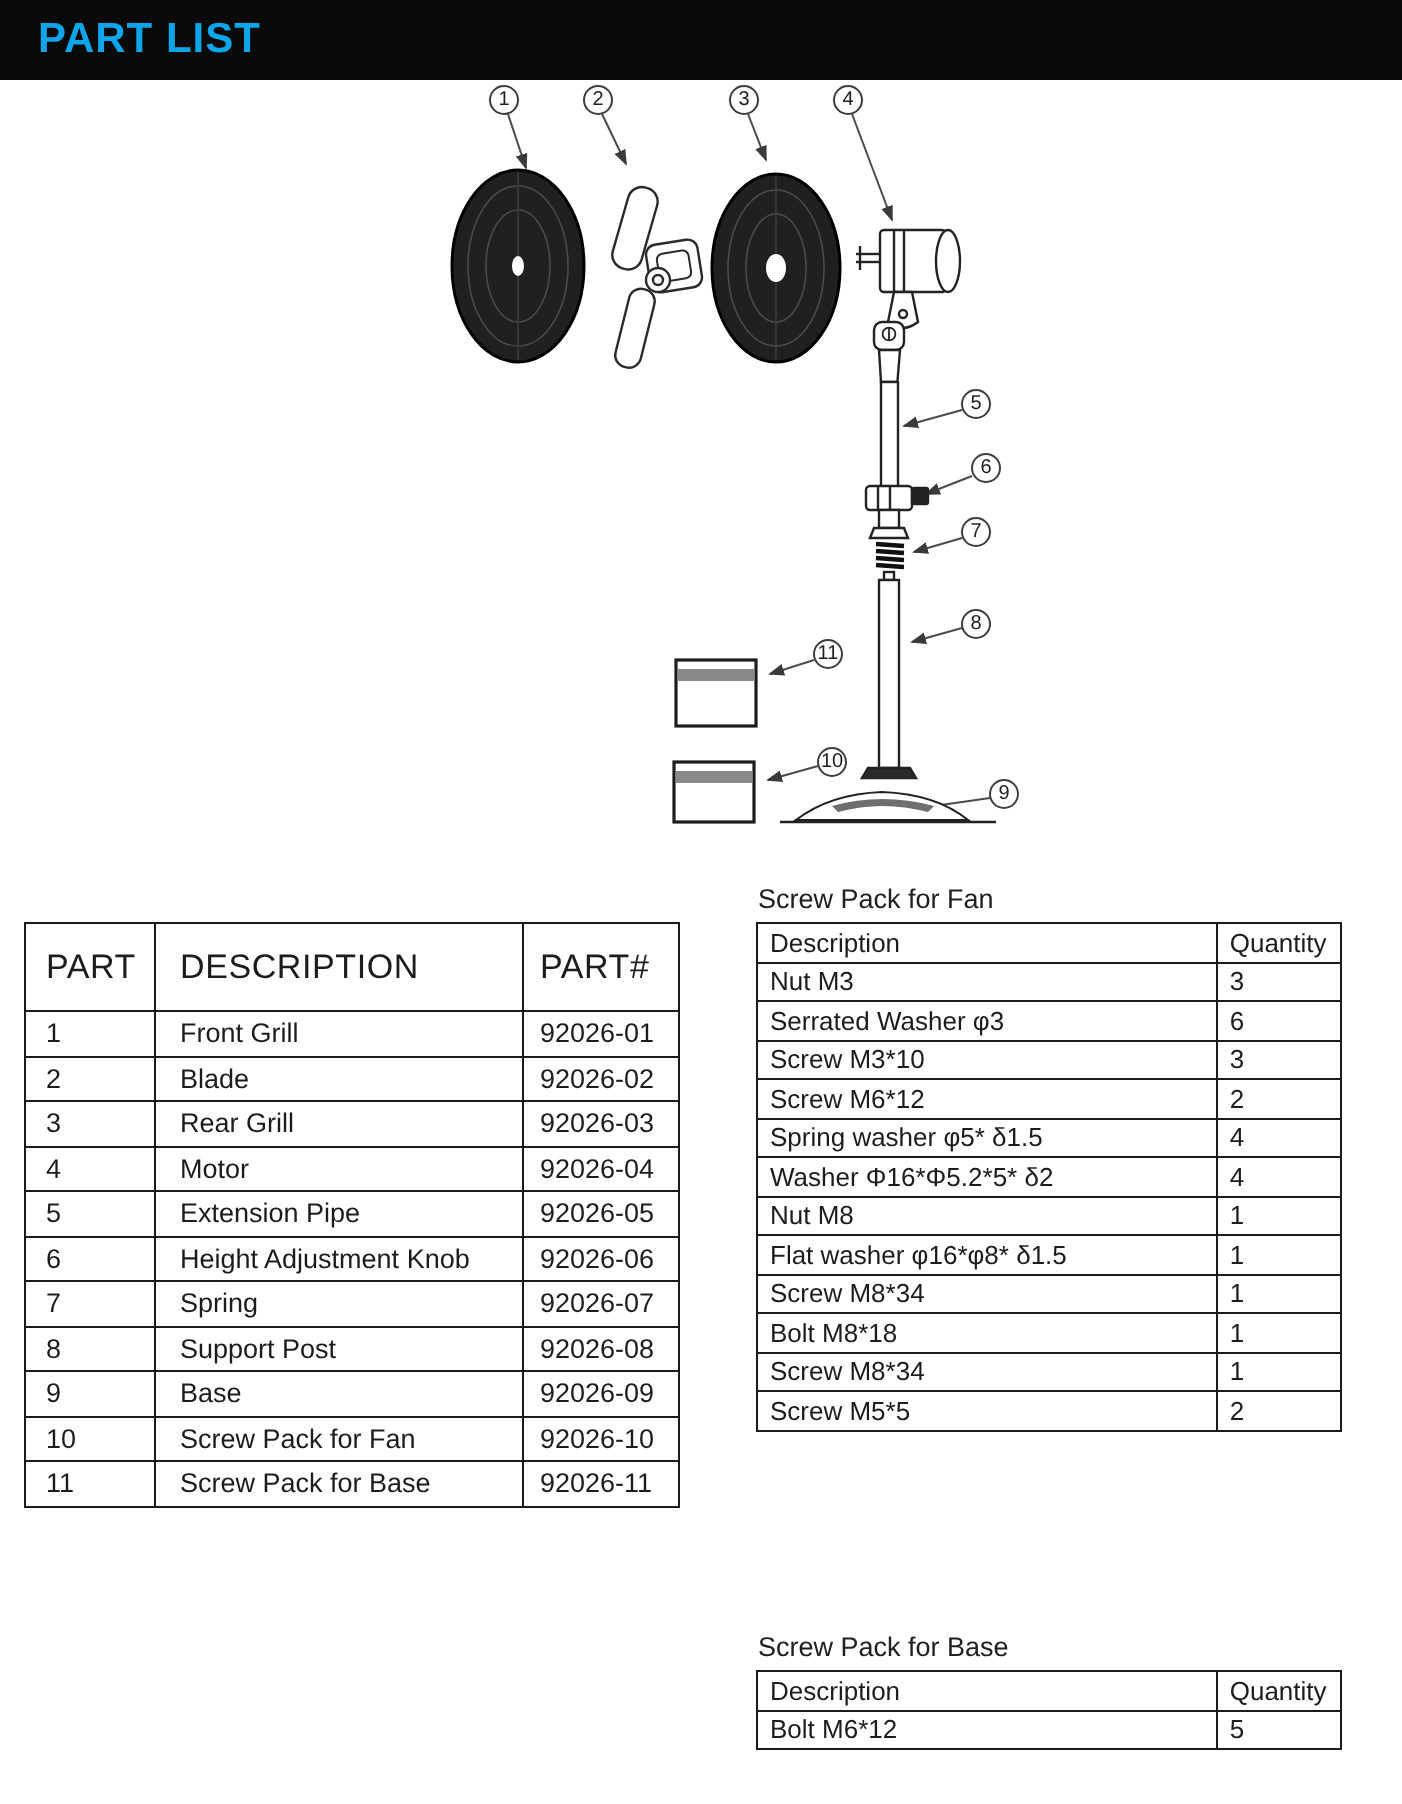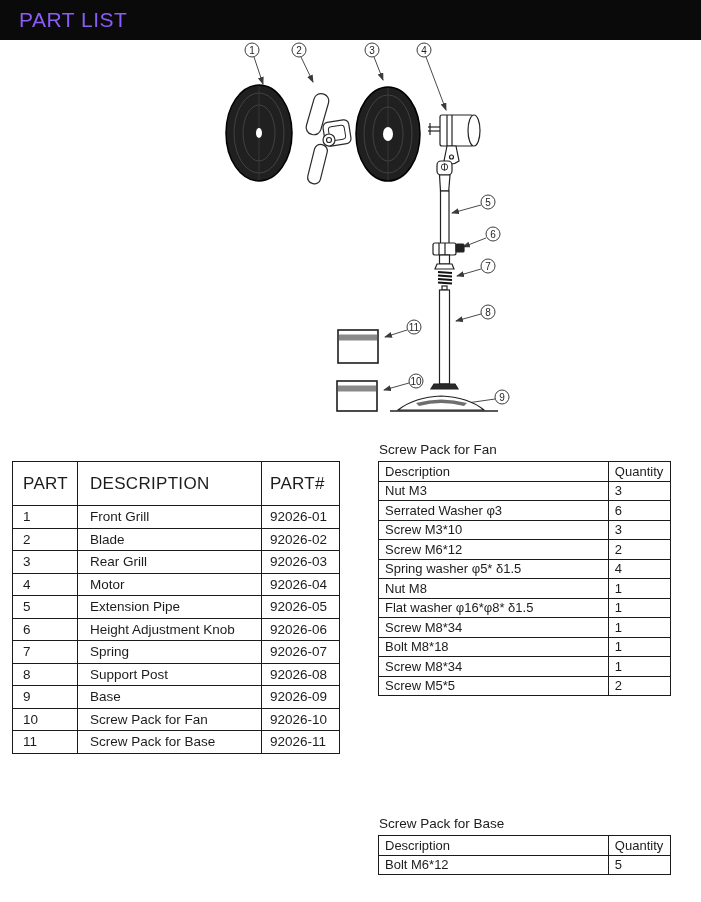--- a/index.html
+++ b/index.html
@@ -9,21 +9,21 @@
     font-family:"Liberation Sans", sans-serif; color:#1c1c1c;
   }
   .page { position:relative; width:701px; height:902px; background:#fff; overflow:hidden; }
 
   
   .header {
     position:absolute; left:0; top:0; width:701px; height:40px;
     background:#0a0a0a; display:flex; align-items:center; z-index:5;
   }
   .header h1 {
-    color:#8b5cf6; font-size:21px; font-weight:normal; letter-spacing:.5px; padding-left:19px;
+    color:#0ea5e9; font-size:21px; font-weight:bold; letter-spacing:.5px; padding-left:19px;
   }
 
   
   .diagram { position:absolute; left:0; top:0; width:701px; height:460px; z-index:1; }
   .diagram svg { position:absolute; left:0; top:0; }
   .callout {
     position:absolute; width:15px; height:15px; transform:translate(-50%,-50%);
     border:1.2px solid #3d3d3d; border-radius:50%; background:#fff;
     font-size:10px; line-height:13px; text-align:center; color:#1f1f1f;
   }
@@ -271,20 +271,24 @@
           </tr>
           <tr>
             <td>Screw M6*12</td>
             <td>2</td>
           </tr>
           <tr>
             <td>Spring washer φ5* δ1.5</td>
             <td>4</td>
           </tr>
           <tr>
+            <td>Washer Φ16*Φ5.2*5* δ2</td>
+            <td>4</td>
+          </tr>
+          <tr>
             <td>Nut M8</td>
             <td>1</td>
           </tr>
           <tr>
             <td>Flat washer φ16*φ8* δ1.5</td>
             <td>1</td>
           </tr>
           <tr>
             <td>Screw M8*34</td>
             <td>1</td>

